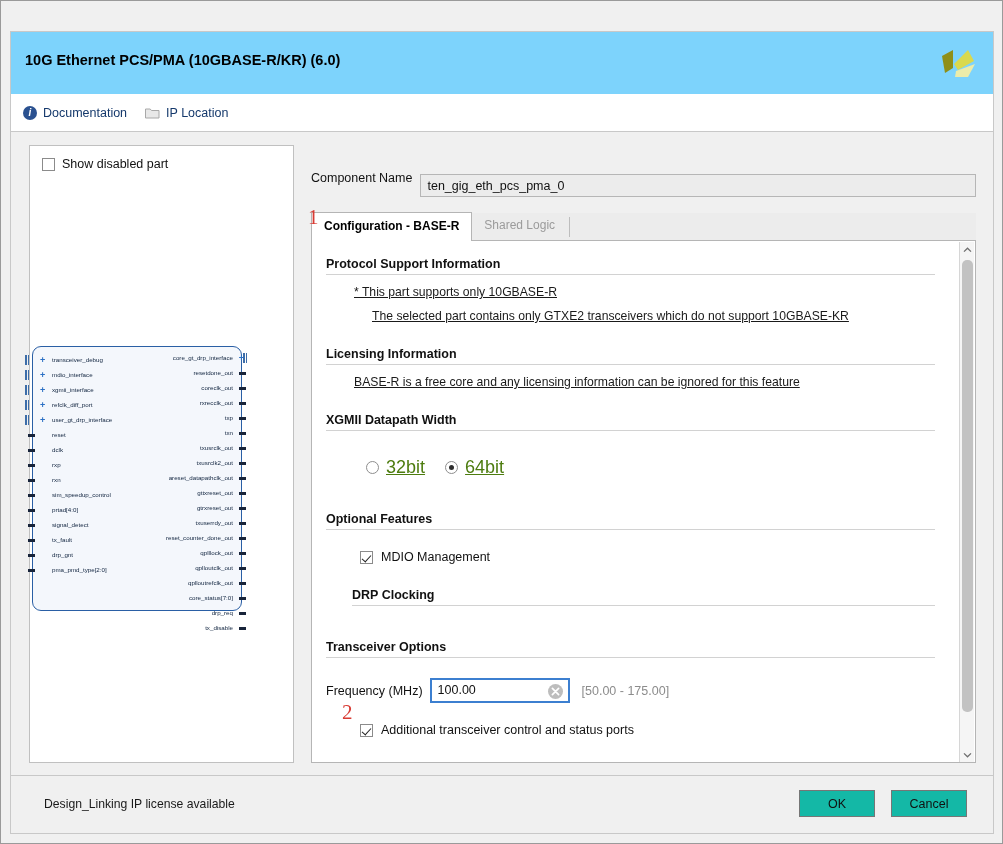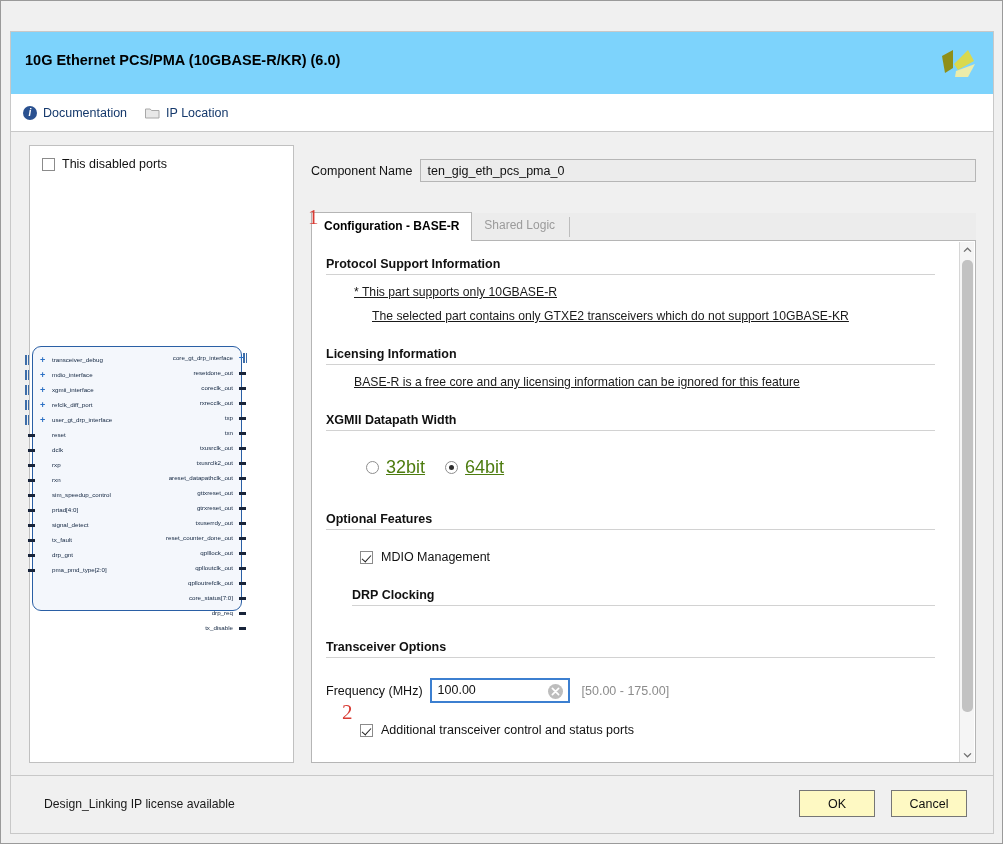--- a/index.html
+++ b/index.html
@@ -181,20 +181,21 @@
   }
   #component-label { font-size: 12.5px; color: #111; }
   #component-input {
     margin-left: 8px; flex: 1;
     height: 23px; line-height: 21px;
     background: #ececec;
     border: 1px solid #b6b6b6;
     font-size: 12.5px; color: #111;
     padding: 0 6px;
     font-family: "Liberation Sans", sans-serif;
+    margin-top: 15px;
   }
 
   
   #tab-area {
     position: absolute; left: 0; top: 68px;
     width: 665px; height: 550px;
   }
   #tab-strip {
     position: absolute; left: 0; top: 0;
     width: 665px; height: 28px;
@@ -330,21 +331,21 @@
     border: 1px solid #c8c8c8;
     border-top: none;
   }
   #license-text {
     position: absolute; left: 33px; top: 21px;
     font-size: 12.2px; color: #1a1a1a;
   }
   .dlg-btn {
     position: absolute; top: 14px;
     height: 27px; width: 76px;
-    background: #fef9c3;
+    background: #14b8a6;
     border: 1px solid #767676;
     font-size: 12.5px; color: #111;
     font-family: "Liberation Sans", sans-serif;
     cursor: pointer;
   }
   #ok-btn { right: 118px; }
   #cancel-btn { right: 26px; }
 </style>
 </head>
 <body>
@@ -376,21 +377,21 @@
       </span>
       <span class="tl-label">IP Location</span>
     </div>
   </div>
 
   <div id="body-area">
 
     <div id="left-panel">
       <div id="show-disabled-row">
         <span class="cbx"></span>
-        <span class="lbl">This disabled ports</span>
+        <span class="lbl">Show disabled part</span>
       </div>
 
       <div id="ip-symbol">
         <div id="ip-box"></div>
         <div class="port-list port-left" id="ports-left">
             <div class="port"><span class="bus-bars">
                 <i></i>
                 <i></i>
               </span><span class="plus">+</span><span>transceiver_debug</span></div>
             <div class="port"><span class="bus-bars">

